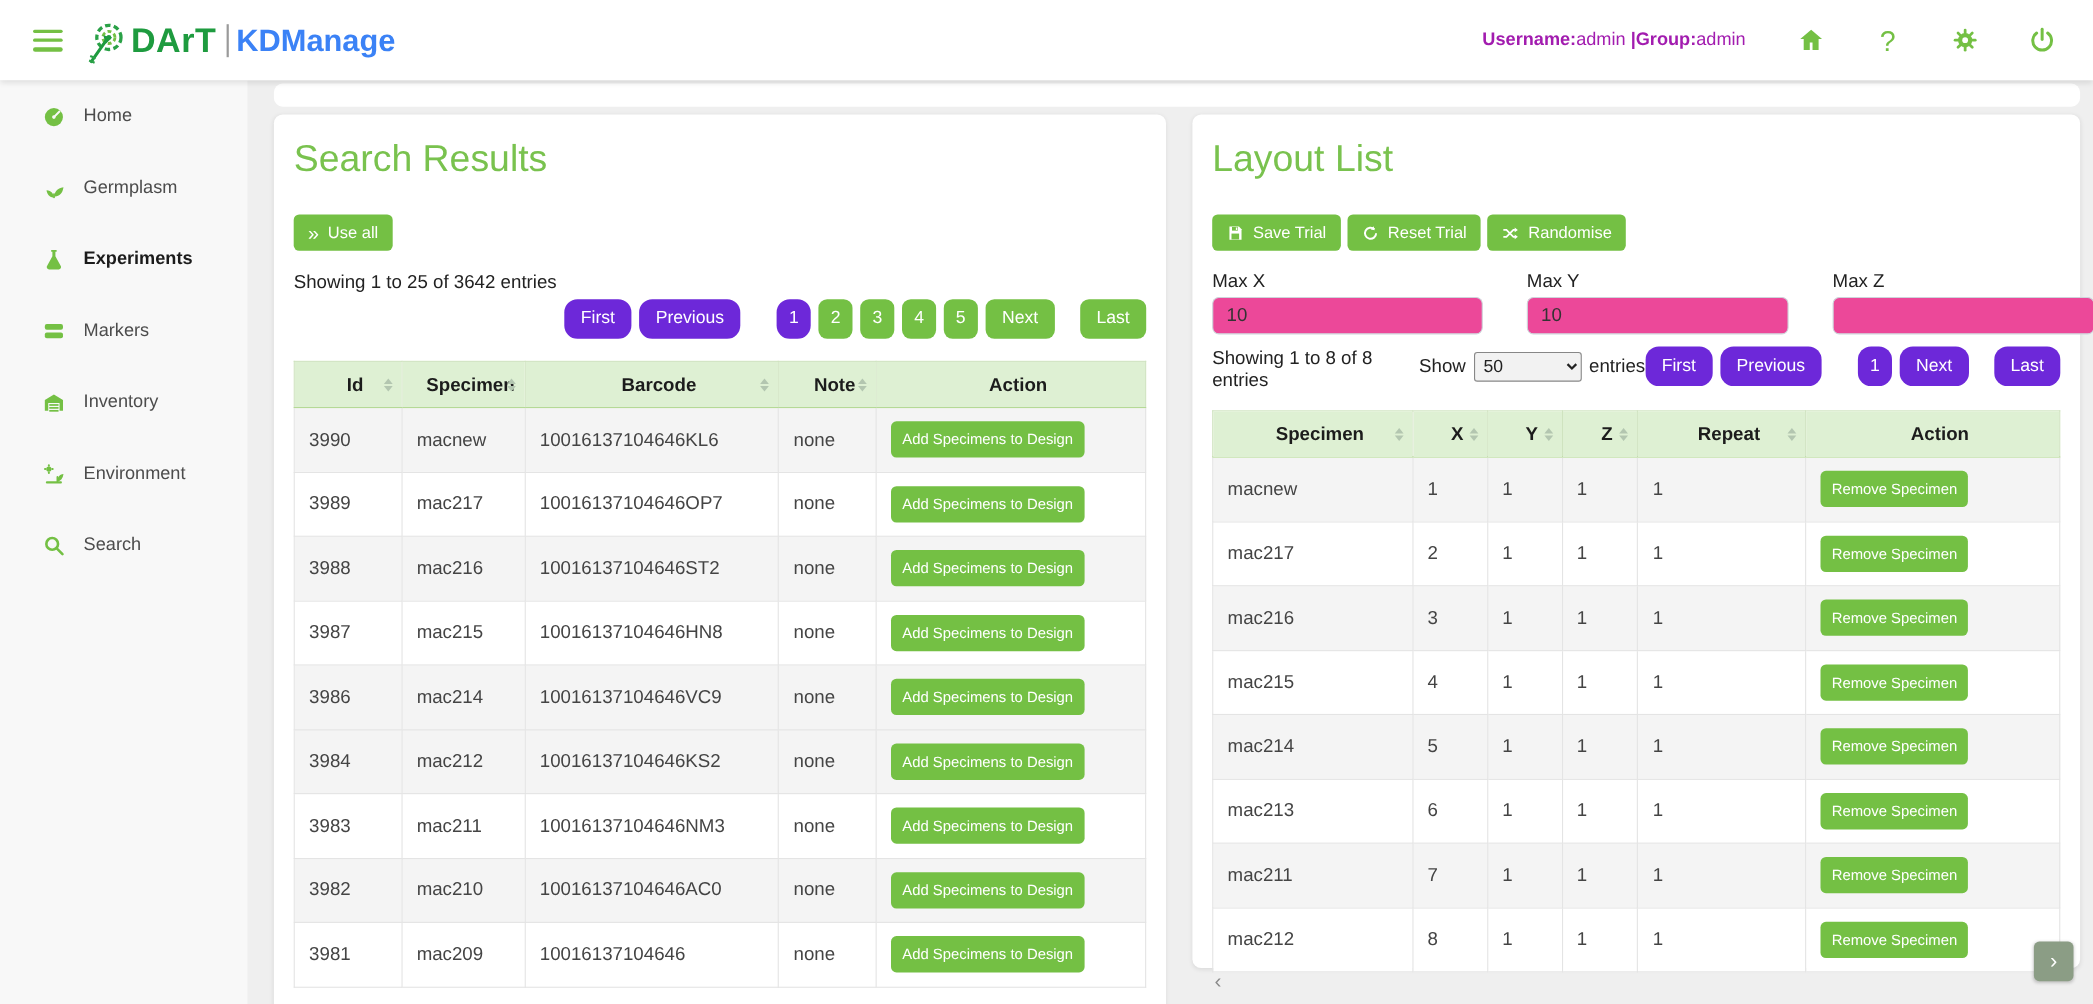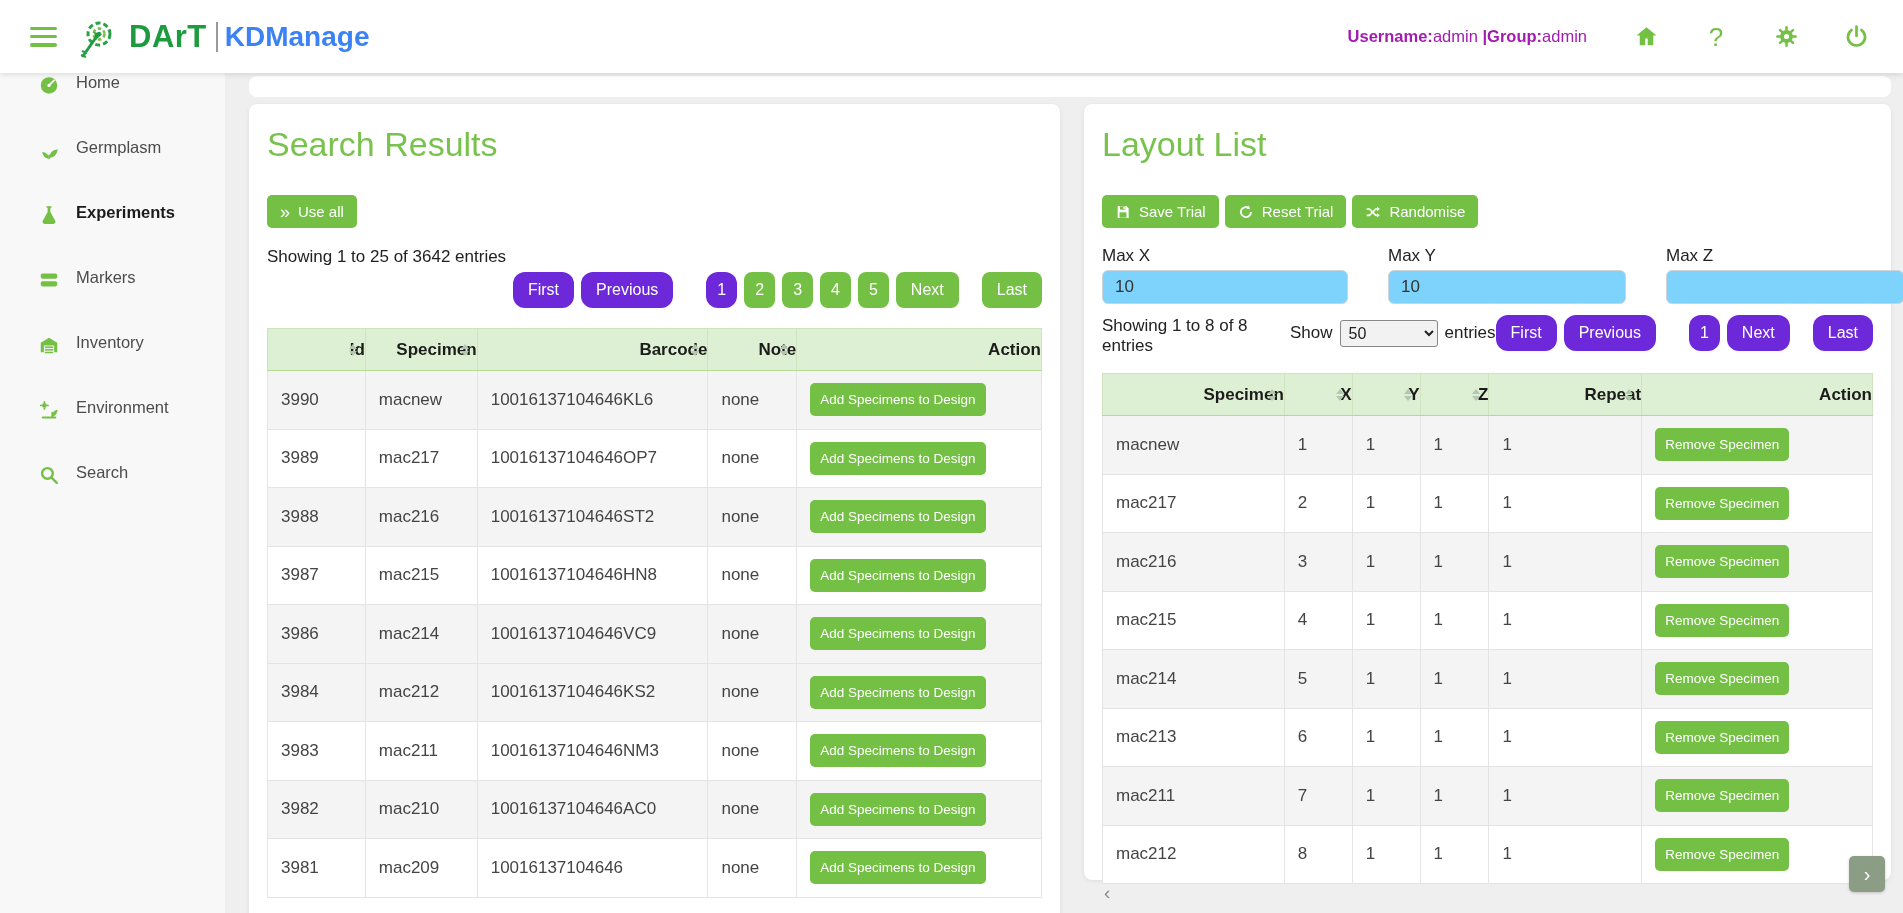--- a/index.html
+++ b/index.html
@@ -7,34 +7,34 @@
   body { font-family:"Liberation Sans", sans-serif; background:#efefef; position:relative; color:#333; }
 
   
   .navbar { position:absolute; left:0; top:0; width:1903px; height:73px; background:#fff;
             box-shadow:0 2px 5px rgba(0,0,0,.10); z-index:30; display:flex; align-items:center; }
   .hamburger { margin-left:30px; width:27px; height:20px; display:flex; flex-direction:column;
                justify-content:space-between; cursor:pointer; }
   .hamburger i { display:block; height:3.6px; border-radius:2px; background:#74c044; }
   .brand { display:flex; align-items:center; margin-left:20px; cursor:pointer; }
   .brand .logo-mark { width:40px; height:44px; }
-  .brand .dart { font-size:31px; font-weight:800; color:#1e9b3f; letter-spacing:.5px; margin-left:12px; }
+  .brand .dart { font-size:31px; font-weight:800; color:#1e9b3f; letter-spacing:.5px; margin-left:2px; }
   .brand .divider { width:2px; height:30px; background:#9a9a9a; margin:0 7px 0 9px; }
   .brand .product { font-size:28px; font-weight:700; color:#3b82f6; }
   .nav-right { margin-left:auto; display:flex; align-items:center; padding-right:34px; }
   .user-info { font-size:16.5px; color:#a21caf; white-space:nowrap; }
   .user-info .b { font-weight:bold; }
   .nav-icons { display:flex; align-items:center; margin-left:46px; gap:44px; }
   .nav-icon { width:26px; height:26px; display:flex; align-items:center; justify-content:center; cursor:pointer; }
   .nav-icon svg { width:25px; height:25px; }
   .help-glyph { font-size:26px; color:#74c044; font-weight:400; line-height:1; }
 
   
   .sidebar { position:absolute; left:0; top:73px; width:225px; height:840px; background:#f8f8f8; z-index:10; }
-  .side-item { height:65px; display:flex; padding-left:37px; cursor:pointer; }
+  .side-item { height:65px; display:flex; align-items:center; padding-left:37px; cursor:pointer; }
   .side-item .icon { width:24px; height:24px; margin-right:15px; display:flex; align-items:center; justify-content:center; }
   .side-item .icon svg { width:22px; height:22px; }
   .side-item .lbl { font-size:16.5px; color:#4c4c4c; }
   .side-item.active .lbl { font-weight:bold; color:#1b1b1b; }
 
   
   .top-strip { position:absolute; left:249px; top:76px; width:1642px; height:21px; background:#fff; border-radius:8px; }
   .card { position:absolute; background:#fff; border-radius:8px; box-shadow:0 1px 4px rgba(0,0,0,.08); padding:18px; }
   .card-left  { left:249px;  top:104px; width:811px; height:1010px; }
   .card-right { left:1084px; top:104px; width:807px; height:776px; }
@@ -49,39 +49,39 @@
 
   .showing { margin-top:19px; font-size:17px; color:#222; }
 
   .pagination { display:flex; justify-content:flex-end; gap:7px; margin-top:5px; }
   .pg { height:36px; line-height:36px; padding:0 15px; border-radius:8px; font-size:16px; color:#fff;
         background:#74c044; cursor:pointer; white-space:nowrap; }
   .pg.num { padding:0 11px; }
   .pg.disabled { background:#6d28d9;border-radius:12px; }
 
   table.grid { border-collapse:collapse; table-layout:fixed; margin-top:20px; }
-  table.grid th { background:#def0d3; height:42px; text-align:right; padding-left:13px; font-size:17px;
+  table.grid th { background:#def0d3; height:42px; text-align:center; padding-left:13px; font-size:17px;
                   color:#1c1c1c; border:1px solid #cfe3bf; border-bottom:1px solid #b5d996; position:relative; cursor:pointer;margin-top:20px; }
   table.grid td { height:58.5px; font-size:17px; color:#444; padding-left:13px;
                   border:1px solid #e4e4e4; border-top:none; background:#fff; }
   table.grid tr.odd td { background:#f4f4f4; }
   .sort-icon { position:absolute; right:8px; top:50%; transform:translateY(-50%); display:flex;
                flex-direction:column; align-items:center; gap:2px; }
   .sort-icon i { display:block; width:0; height:0; border-left:4.5px solid transparent; border-right:4.5px solid transparent; }
   .sort-icon i.up   { border-bottom:5.5px solid #b3c6b0; }
   .sort-icon i.down { border-top:5.5px solid #b3c6b0; }
   .cell-btn { background:#74c044; color:#fff; border:none; border-radius:5px; height:33px; font-size:13.5px;
               padding:0 10px; cursor:pointer; font-family:"Liberation Sans",sans-serif; white-space:nowrap; }
 
   
   .fields-row { margin-top:20px; display:flex; gap:40px; }
   .field { display:flex; flex-direction:column; }
   .field label { font-size:17px; color:#222; line-height:16px; }
   .field input { margin-top:6px; height:34px; border:1px solid #ced4da; border-radius:6px; padding:0 12px;
-                 font-size:17px; color:#333; font-family:"Liberation Sans",sans-serif; background:#7dd3fc; }
+                 font-size:17px; color:#333; font-family:"Liberation Sans",sans-serif; background:#ec4899; }
   .f-x input { width:246px; } .f-y input { width:238px; } .f-z input { width:238px; }
 
   .info-row { margin-top:9px; display:flex; align-items:center; }
   .info-row .showing-inline { font-size:17px; color:#222; position:relative; top:3px; }
   .show-group { display:flex; align-items:center; gap:7px; margin-left:2px; font-size:17px; color:#222; }
   .show-group select { width:98px; height:27px; font-size:16px; color:#222; background:#f2f2f2;
                        border:1px solid #878787; border-radius:3px; padding:0 4px;
                        font-family:"Liberation Sans",sans-serif; }
   .info-row .pagination { margin:0 0 0 auto; }
 

